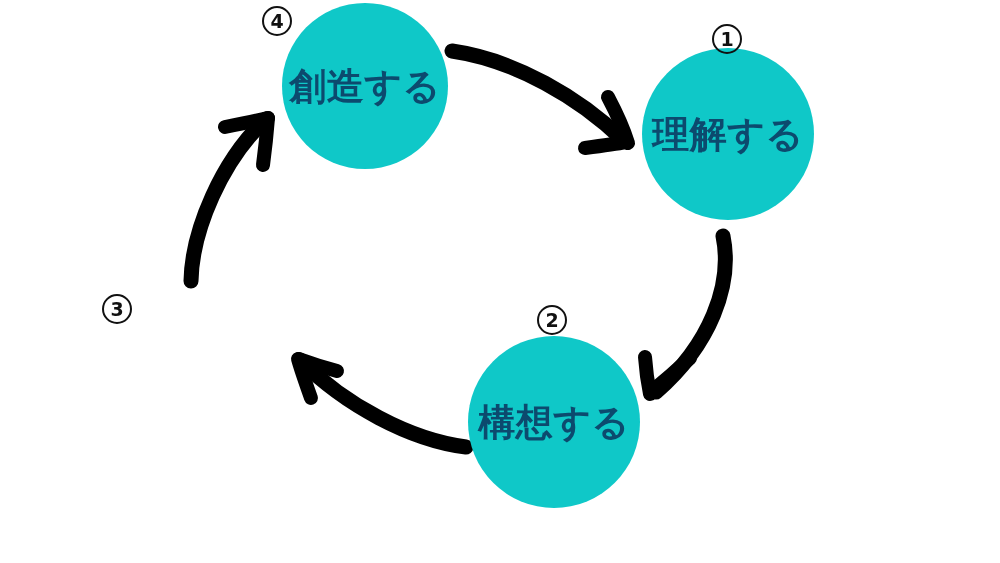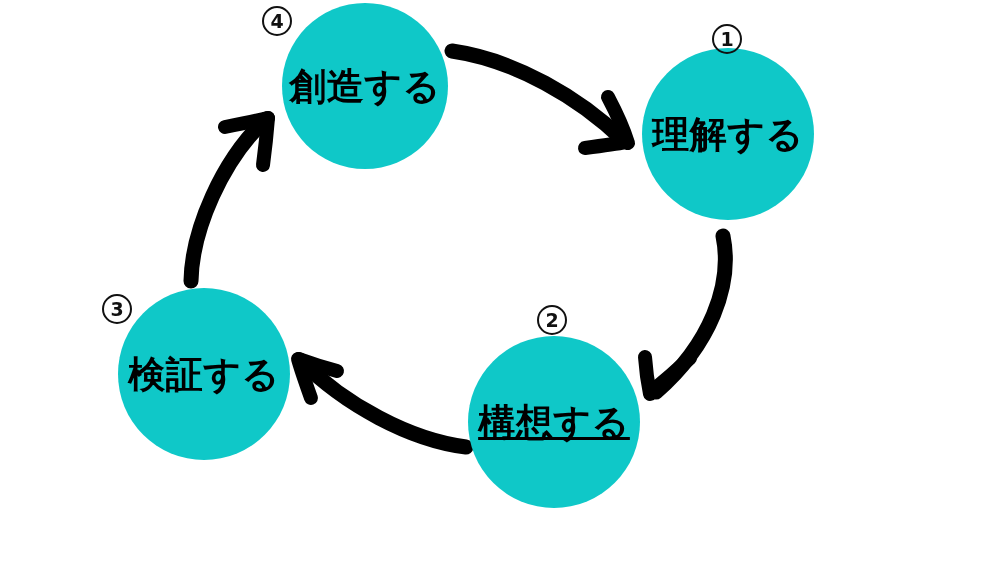--- a/index.html
+++ b/index.html
@@ -26,21 +26,21 @@
     height: 563px;
   }
   .node {
     position: absolute;
     border-radius: 50%;
     display: flex;
     align-items: center;
     justify-content: center;
   }
   .node-label {
-    color: #000000;
+    color: #0c4a6e;
     font-weight: bold;
     font-size: 37px;
     letter-spacing: 0.5px;
     line-height: 1;
     white-space: nowrap;
     font-family: "DejaVu Sans", "Liberation Sans", sans-serif;
   }
   .badge {
     position: absolute;
     width: 30px;
@@ -101,27 +101,24 @@
     <span class="badge-num">4</span>
   </div>
 
   <div class="node" style="left:642px; top:48px; width:172px; height:172px; background:#0FC8C8;">
     <span class="node-label">理解する</span>
   </div>
   <div class="badge" style="left:712px; top:24px;">
     <span class="badge-num">1</span>
   </div>
 
-  <div class="node" style="left:468px; top:336px; width:172px; height:172px; background:#0FC8C8;text-decoration:underline;">
+  <div class="node" style="left:468px; top:336px; width:172px; height:172px; background:#0FC8C8;">
     <span class="node-label">構想する</span>
   </div>
   <div class="badge" style="left:537px; top:305px;">
     <span class="badge-num">2</span>
   </div>
 
-  <div class="node" style="left:118px; top:288px; width:172px; height:172px; background:#0FC8C8;">
-    <span class="node-label">検証する</span>
-  </div>
   <div class="badge" style="left:102px; top:294px;">
     <span class="badge-num">3</span>
   </div>
 
 </div>
 
 </body></html>

